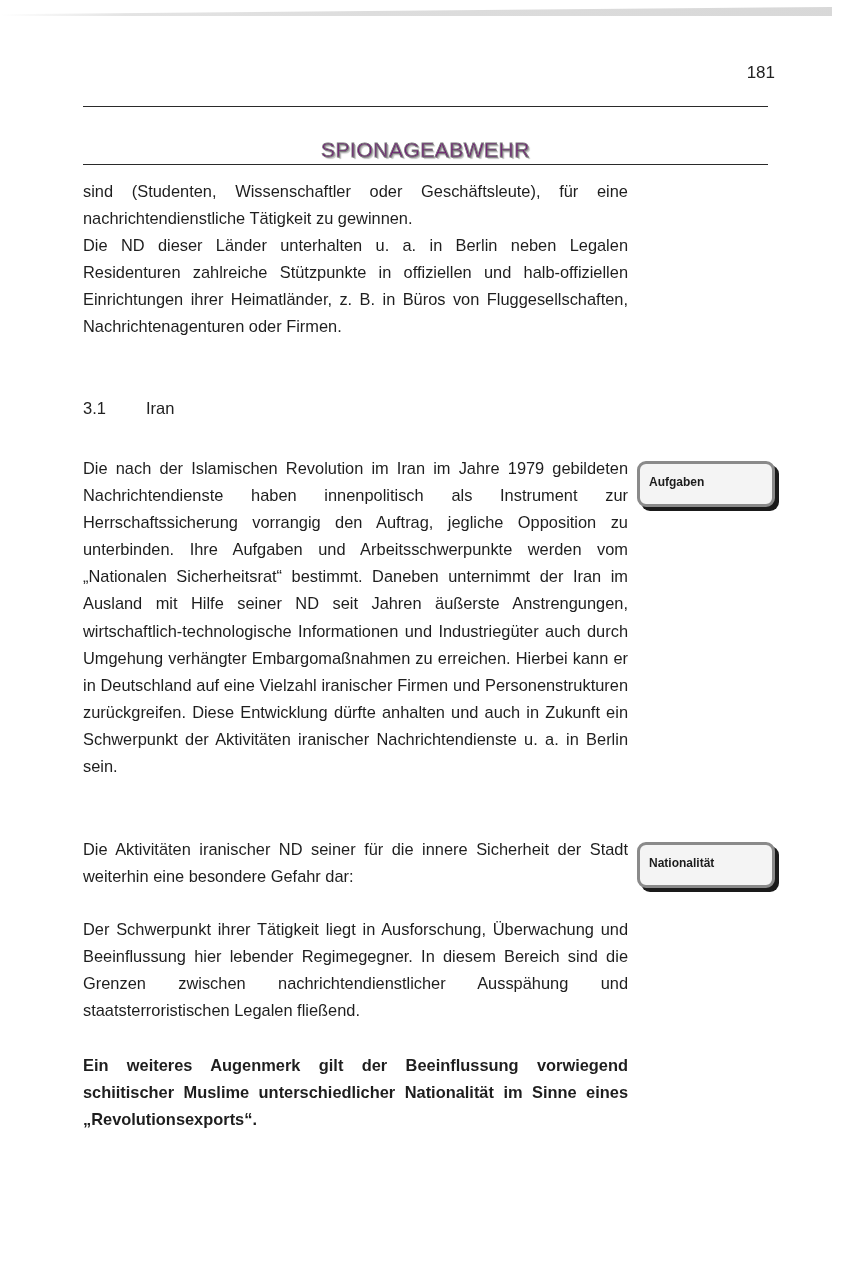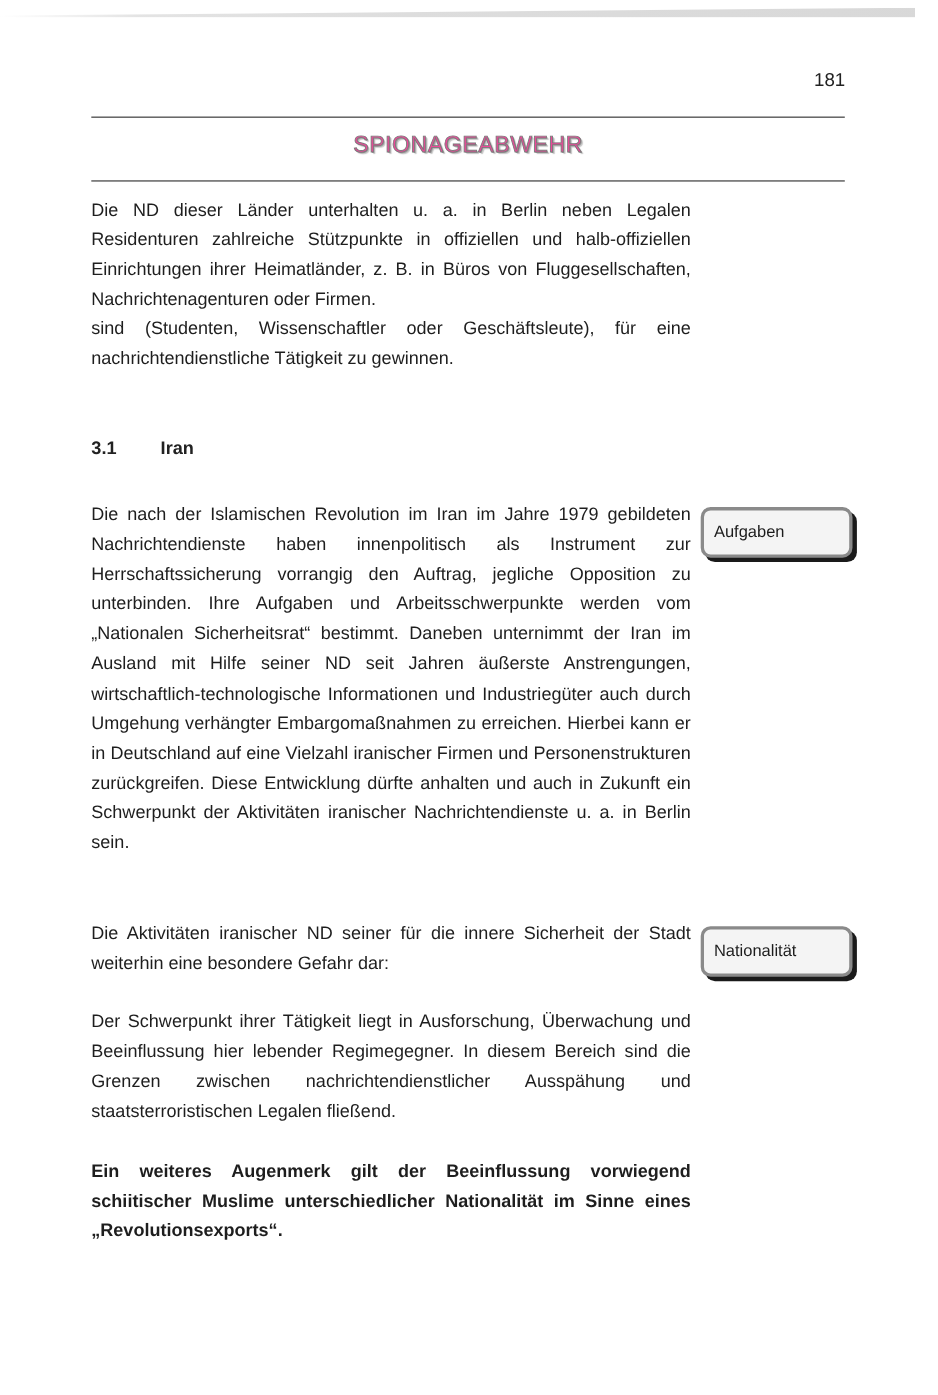--- a/index.html
+++ b/index.html
@@ -22,41 +22,42 @@
       width: 832px;
       height: 9px;
       background: linear-gradient(90deg, rgba(200,200,200,0) 0%, rgba(205,205,205,0.55) 15%, rgba(215,215,215,0.85) 45%, rgba(212,212,212,0.9) 100%);
       clip-path: polygon(0 80%, 100% 0, 100% 100%, 0 100%);
     }
     .page-number {
       position: absolute;
       left: 740px;
       top: 63px;
       width: 35px;
+      text-align: right;
       font-size: 17px;
       color: #222;
     }
     .rule {
       position: absolute;
       left: 83px;
       width: 685px;
       height: 0;
       border-top: 1.6px solid #2a2a2a;
     }
     .rule.top { top: 106px; }
     .rule.bottom { top: 164px; }
     .running-head {
       position: absolute;
       left: 83px;
       width: 685px;
-      top: 120px;
+      top: 138px;
       text-align: center;
       font-size: 21px;
       letter-spacing: 0.5px;
-      color: #ec4899;
+      color: #701a75;
       -webkit-text-stroke: 0.8px #7a7a7a;
       text-shadow: 1px 1px 0 #9a9a9a, 2px 2px 1px #c4c4c4;
       font-weight: normal;
     }
     .body-text {
       position: absolute;
       left: 83px;
       width: 545px;
       font-size: 16.4px;
       line-height: 27.1px;
@@ -64,21 +65,21 @@
       color: #1e1e1e;
     }
     .body-text p {
       margin: 0;
     }
     .section-heading {
       position: absolute;
       left: 83px;
       top: 399px;
       font-size: 16.5px;
-      font-weight: bold;
+      font-weight: normal;
       color: #222;
     }
     .section-heading .num {
       display: inline-block;
       width: 63px;
     }
     .margin-box {
       position: absolute;
       left: 637px;
       width: 138px;
@@ -86,41 +87,41 @@
       border: 3px solid #8a8a8a;
       border-radius: 9px;
       background: #f4f4f4;
       box-shadow: 4px 4px 0 #1a1a1a;
       box-sizing: border-box;
     }
     .margin-box span {
       position: absolute;
       left: 9px;
       top: 11px;
-      font-size: 15px;
-      font-weight: normal;
+      font-size: 12px;
+      font-weight: bold;
       color: #1c1c1c;
     }
     .box-aufgaben { top: 461px; }
     .box-aktivitaeten { top: 842px; }
   </style>
 </head>
 <body>
 
 <div class="scan-band"></div>
 
 <div class="page-number">181</div>
 
 <div class="rule top"></div>
 <div class="running-head">SPIONAGEABWEHR</div>
 <div class="rule bottom"></div>
 
 <div class="body-text" style="top:178px;">
+  <p>sind (Studenten, Wissenschaftler oder Geschäftsleute), für eine nachrichtendienstliche Tätigkeit zu gewinnen.</p>
   <p>Die ND dieser Länder unterhalten u. a. in Berlin neben Legalen Residenturen zahlreiche Stützpunkte in offiziellen und halb-offiziellen Einrichtungen ihrer Heimatländer, z. B. in Büros von Fluggesellschaften, Nachrichtenagenturen oder Firmen.</p>
-  <p>sind (Studenten, Wissenschaftler oder Geschäftsleute), für eine nachrichtendienstliche Tätigkeit zu gewinnen.</p>
 </div>
 
 <div class="section-heading">
   <span class="num">3.1</span><span>Iran</span>
 </div>
 
 <div class="body-text" style="top:455px;">
   <p>Die nach der Islamischen Revolution im Iran im Jahre 1979 gebildeten Nachrichtendienste haben innenpolitisch als Instrument zur Herrschaftssicherung vorrangig den Auftrag, jegliche Opposition zu unterbinden. Ihre Aufgaben und Arbeitsschwerpunkte werden vom „Nationalen Sicherheitsrat“ bestimmt. Daneben unternimmt der Iran im Ausland mit Hilfe seiner ND seit Jahren äußerste Anstrengungen, wirtschaftlich-technologische Informationen und Industriegüter auch durch Umgehung verhängter Embargomaßnahmen zu erreichen. Hierbei kann er in Deutschland auf eine Vielzahl iranischer Firmen und Personenstrukturen zurückgreifen. Diese Entwicklung dürfte anhalten und auch in Zukunft ein Schwerpunkt der Aktivitäten iranischer Nachrichtendienste u. a. in Berlin sein.</p>
 </div>
 

